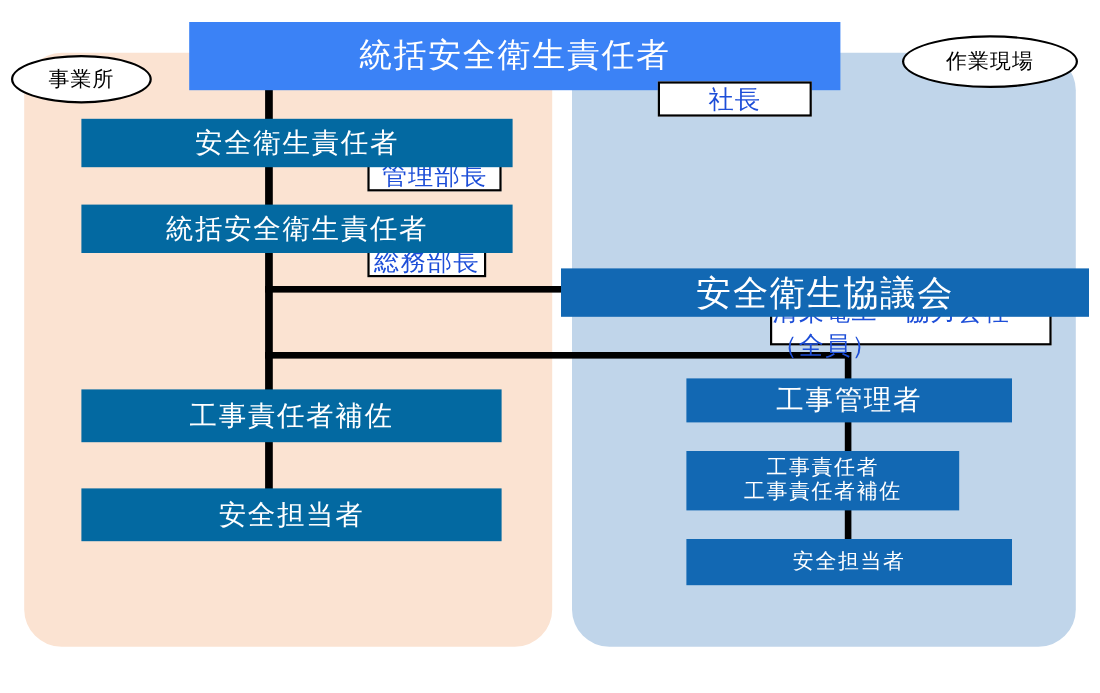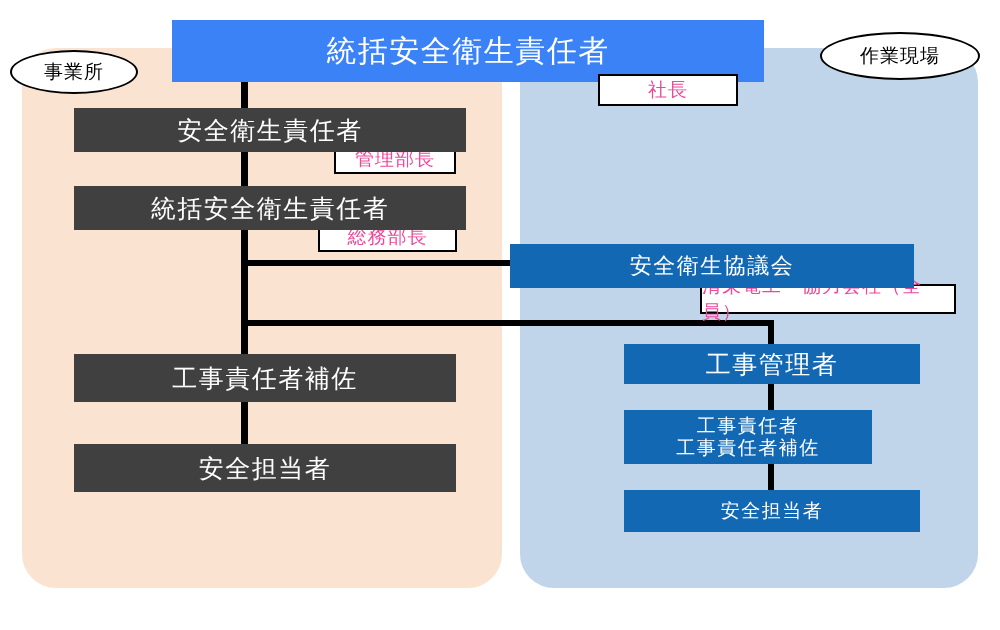--- a/index.html
+++ b/index.html
@@ -62,58 +62,58 @@
     box-sizing: border-box;
     display: flex;
     align-items: center;
     justify-content: center;
     text-align: center;
     color: #ffffff;
     letter-spacing: 1.5px;
     line-height: 1.15;
   }
   .box-green  { background: #3b82f6; }
-  .box-orange { background: #404040; }
+  .box-orange { background: #0369a1; }
   .box-blue   { background: #1268b3; }
   .box-blue2  { background: #1268b3; }
 
   
   .tag {
     position: absolute;
     box-sizing: border-box;
     border: 2px solid #000000;
     background: #ffffff;
-    color: #ec4899;
+    color: #1d4ed8;
     display: flex;
     align-items: center;
     justify-content: center;
-    font-size: 19px;
+    font-size: 23px;
     letter-spacing: 1px;
   }
 
   
   .line {
     position: absolute;
     background: #000000;
   }
 
   
   #box-top        { left: 172px; top: 20px;  width: 592px; height: 62px; font-size: 30px; }
   #box-anzen1     { left: 74px;  top: 108px; width: 392px; height: 44px; font-size: 25px; }
   #box-anzen2     { left: 74px;  top: 186px; width: 392px; height: 44px; font-size: 25px; }
   #box-suishin    { left: 74px;  top: 354px; width: 382px; height: 48px; font-size: 25px; }
   #box-tantou     { left: 74px;  top: 444px; width: 382px; height: 48px; font-size: 25px; }
-  #box-kyogikai   { left: 510px; top: 244px; width: 404px; height: 44px; font-size: 22px; text-align: center; }
+  #box-kyogikai   { left: 510px; top: 244px; width: 480px; height: 44px; font-size: 32px; text-align: center; }
   #box-kanri      { left: 624px; top: 344px; width: 296px; height: 40px; font-size: 25px; }
   #box-sekinin    { left: 624px; top: 410px; width: 248px; height: 54px; font-size: 19px; }
   #box-kyoryoku   { left: 624px; top: 490px; width: 296px; height: 42px; font-size: 19px; }
 
   #tag-shacho     { left: 598px; top: 74px;  width: 140px; height: 32px; }
   #tag-kanribu    { left: 334px; top: 144px; width: 122px; height: 30px; }
-  #tag-soumu      { left: 318px; top: 222px; width: 139px; height: 30px; }
+  #tag-soumu      { left: 334px; top: 222px; width: 108px; height: 30px; }
   #tag-seiei      { left: 700px; top: 284px; width: 256px; height: 30px; }
 
   
   #line-trunk     { left: 241px; top: 76px;  width: 7px;  height: 400px; }
   
   #line-h1        { left: 241px; top: 260px; width: 272px; height: 6px; }
   
   #line-h2        { left: 241px; top: 320px; width: 530px; height: 6px; }
   
   #line-v-right   { left: 768px; top: 320px; width: 6px;  height: 28px; }

